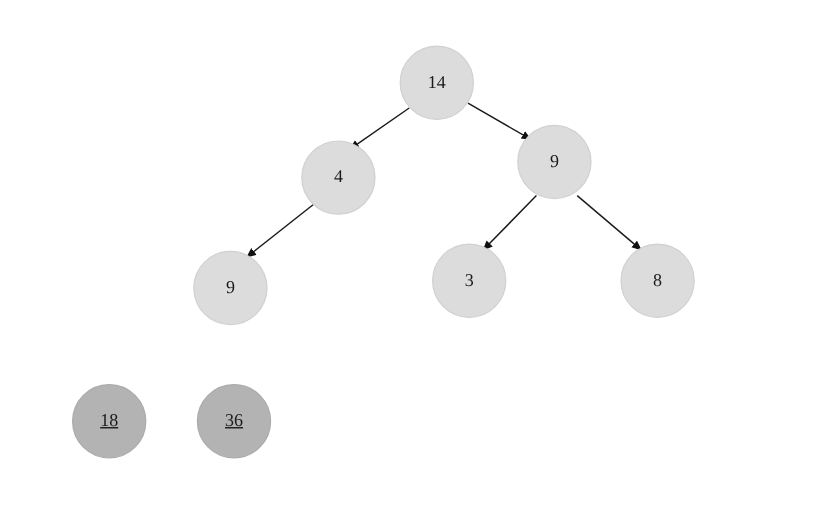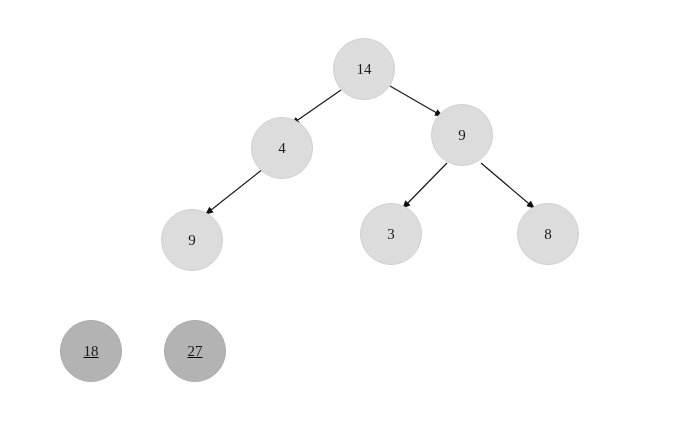--- a/index.html
+++ b/index.html
@@ -84,17 +84,17 @@
       <div class="node node-tree" style="left: 360px; top: 203px; width: 62px; height: 62px;">
         <span class="node-label">3</span>
       </div>
       <div class="node node-tree" style="left: 517px; top: 203px; width: 62px; height: 62px;">
         <span class="node-label">8</span>
       </div>
       <div class="node node-orphan" style="left: 60px; top: 320px; width: 62px; height: 62px;">
         <span class="node-label">18</span>
       </div>
       <div class="node node-orphan" style="left: 164px; top: 320px; width: 62px; height: 62px;">
-        <span class="node-label">27</span>
+        <span class="node-label">36</span>
       </div>
     </div>
 
 </div>
 
 </body></html>

